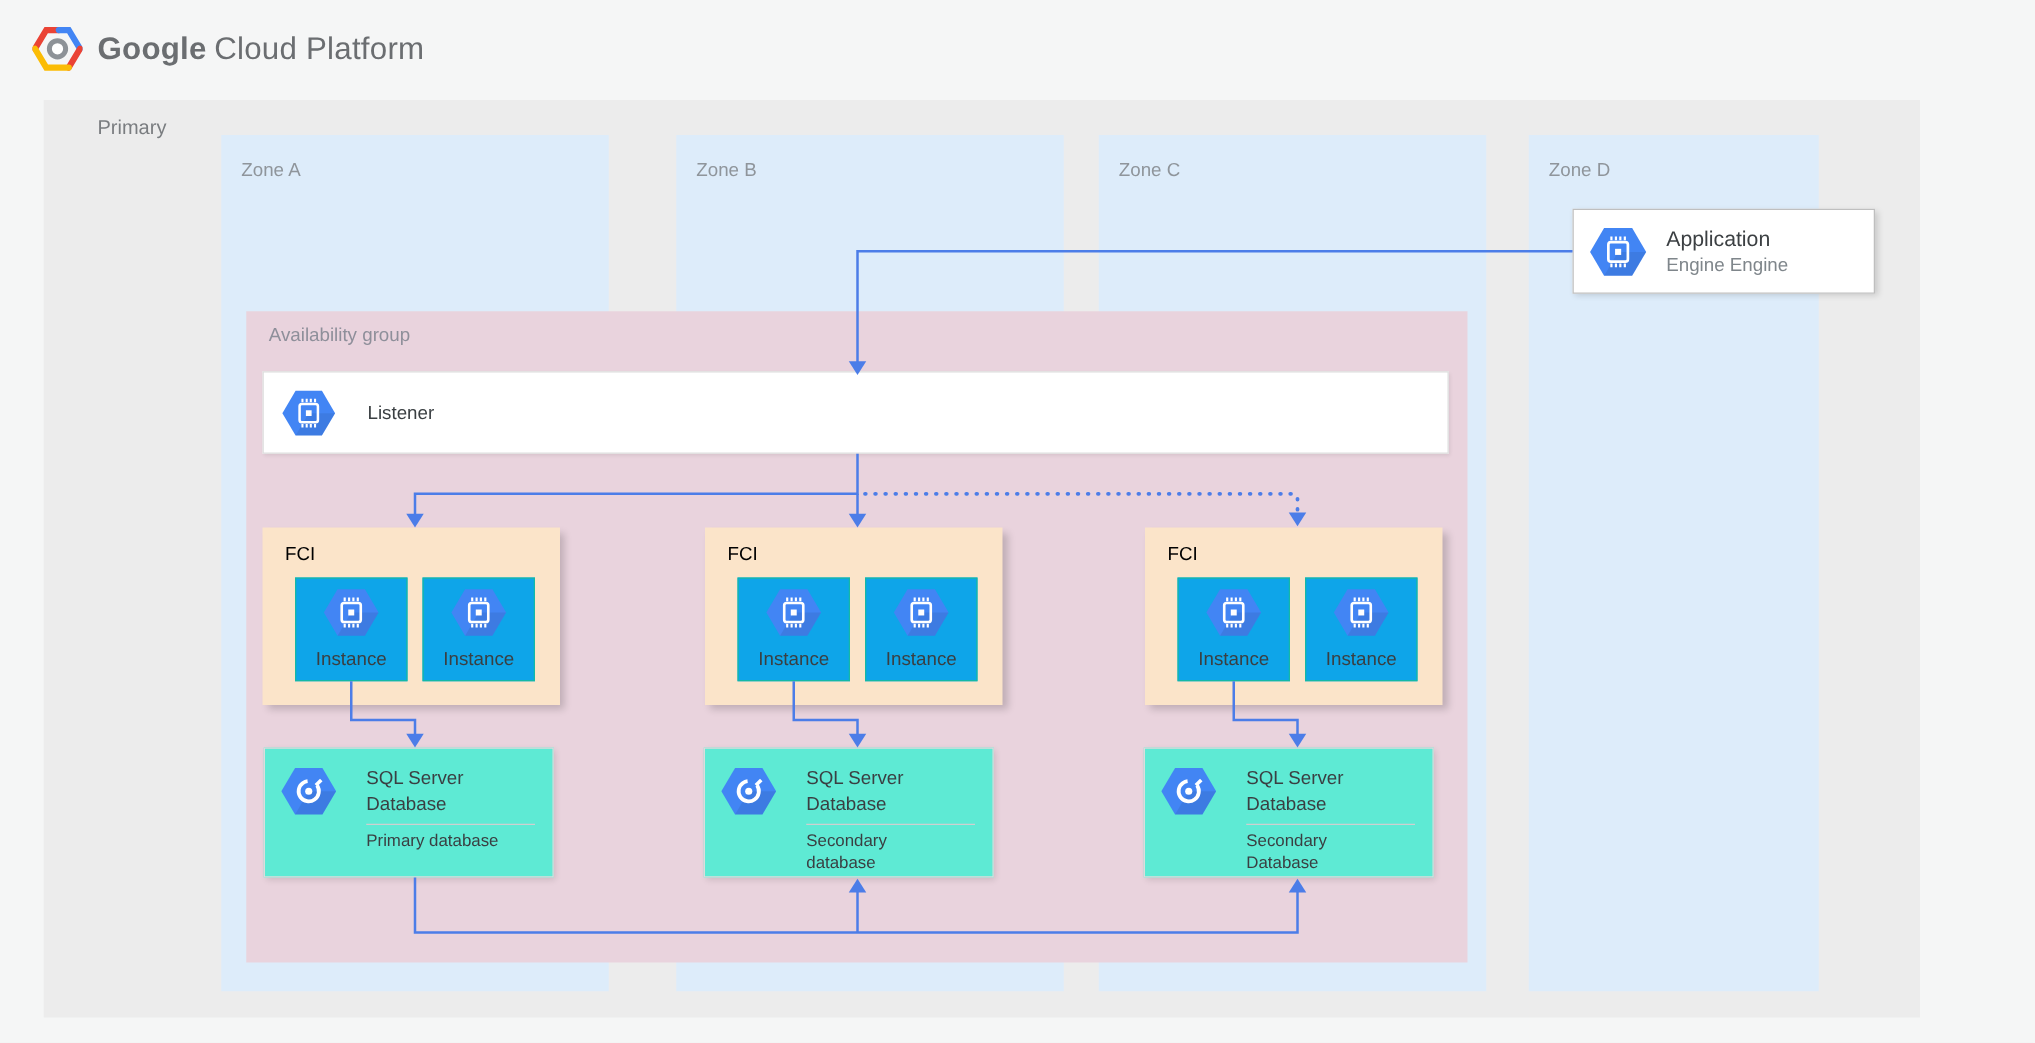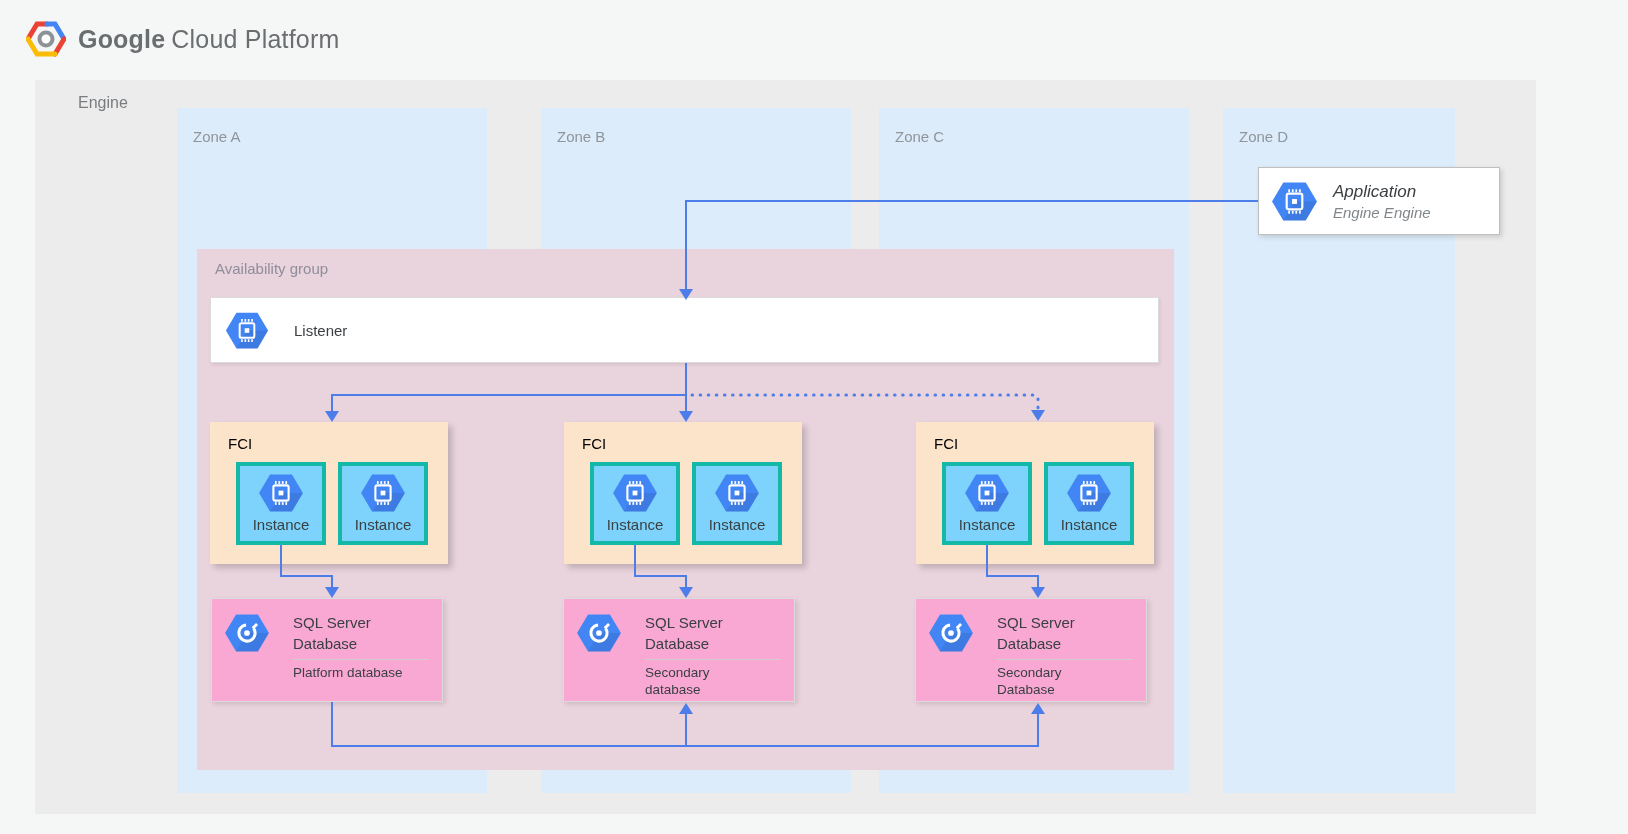--- a/index.html
+++ b/index.html
@@ -31,38 +31,38 @@
   .card { background:#ffffff; position:absolute; }
   .listener-card { left:210px; top:297px; width:949px; height:66px; border:1px solid #dcdcdc;
                    box-shadow:1px 2px 3px rgba(0,0,0,0.08); display:flex; align-items:center; }
   .listener-card .icon { margin-left:14px; }
   .listener-label { margin-left:25px; font-size:15px; color:#3a3f42; }
 
   .fci { position:absolute; top:422px; width:238px; height:142px; background:#fbe4c9;
          box-shadow:4px 4px 6px rgba(0,0,0,0.18); }
   .fci-1 { left:210px; } .fci-2 { left:564px; } .fci-3 { left:916px; }
   .fci-label { position:absolute; left:18px; top:13px; font-size:15px; color:#000000; }
-  .instance { position:absolute; top:40px; width:90px; height:83px; background:#7dd3fc; border:4px solid #14b8a6; }
+  .instance { position:absolute; top:40px; width:90px; height:83px; background:#0ea5e9; border:1px solid #14b8a6; }
   .instance-1 { left:26px; } .instance-2 { left:128px; }
   .instance .icon { position:absolute; left:50%; top:7px; transform:translateX(-50%); }
   .instance-label { position:absolute; left:0; right:0; bottom:8px; text-align:center; font-size:15px; color:#3a3f42; }
 
   .sql-card { position:absolute; top:598px; width:232px; height:104px; border:1px solid #dcdcdc;
-              background:#f9a8d4; box-shadow:2px 2px 5px rgba(0,0,0,0.12); }
+              background:#5eead4; box-shadow:2px 2px 5px rgba(0,0,0,0.12); }
   .sql-1 { left:211px; } .sql-2 { left:563px; } .sql-3 { left:915px; }
   .sql-card .icon { position:absolute; left:12px; top:14px; }
   .sql-text { position:absolute; left:81px; top:13px; right:14px; }
   .sql-title { font-size:15px; line-height:21px; color:#3a3f42; white-space:pre-line; }
   .sql-divider { border:none; border-top:1px solid #cfcfcf; margin:5px 0 4px 0; }
   .sql-sub { font-size:13.5px; line-height:17px; color:#3a3f42; white-space:pre-line; }
 
   .app-card { left:1258px; top:167px; width:242px; height:68px; border:1px solid #bfbfbf;
               box-shadow:2px 2px 5px rgba(0,0,0,0.15); display:flex; align-items:center; }
   .app-card .icon { margin-left:12px; }
-  .app-text { margin-left:15px;font-style:italic; }
+  .app-text { margin-left:15px; }
   .app-title { font-size:17px; font-weight:500; color:#3c4043; }
   .app-sub { font-size:15px; color:#7f868b; margin-top:2px; }
 
   .icon { display:block; }
 
   
   .connectors { position:absolute; left:0; top:0; width:1628px; height:834px; pointer-events:none; }
   .defs-holder { position:absolute; width:0; height:0; overflow:hidden; }
 </style>
 </head>
@@ -109,21 +109,21 @@
         <polyline points="29,33 11,33 2,18" stroke="#fbbc05"></polyline>
       </g>
       <circle cx="20" cy="18" r="6.5" fill="#ffffff" stroke="#8d9297" stroke-width="4"></circle>
     </svg>
     <div class="logo-text">
       <span class="logo-bold">Google</span><span class="logo-light">Cloud Platform</span>
     </div>
   </div>
 
   <div class="region">
-    <div class="region-label">Engine</div>
+    <div class="region-label">Primary</div>
     <div class="zone zone-a">
       <div class="zone-label">Zone A</div>
     </div>
     <div class="zone zone-b">
       <div class="zone-label">Zone B</div>
     </div>
     <div class="zone zone-c">
       <div class="zone-label">Zone C</div>
     </div>
     <div class="zone zone-d">
@@ -191,21 +191,21 @@
   </div>
 
   <div class="sql-card sql-1">
     <svg class="icon" width="46" height="40" viewBox="0 0 48 42">
         <use href="#sql-icon"></use>
       </svg>
     <div class="sql-text">
       <div class="sql-title">SQL Server
 Database</div>
       <hr class="sql-divider">
-      <div class="sql-sub">Platform database</div>
+      <div class="sql-sub">Primary database</div>
     </div>
   </div>
 
   <div class="sql-card sql-2">
     <svg class="icon" width="46" height="40" viewBox="0 0 48 42">
         <use href="#sql-icon"></use>
       </svg>
     <div class="sql-text">
       <div class="sql-title">SQL Server
 Database</div>

